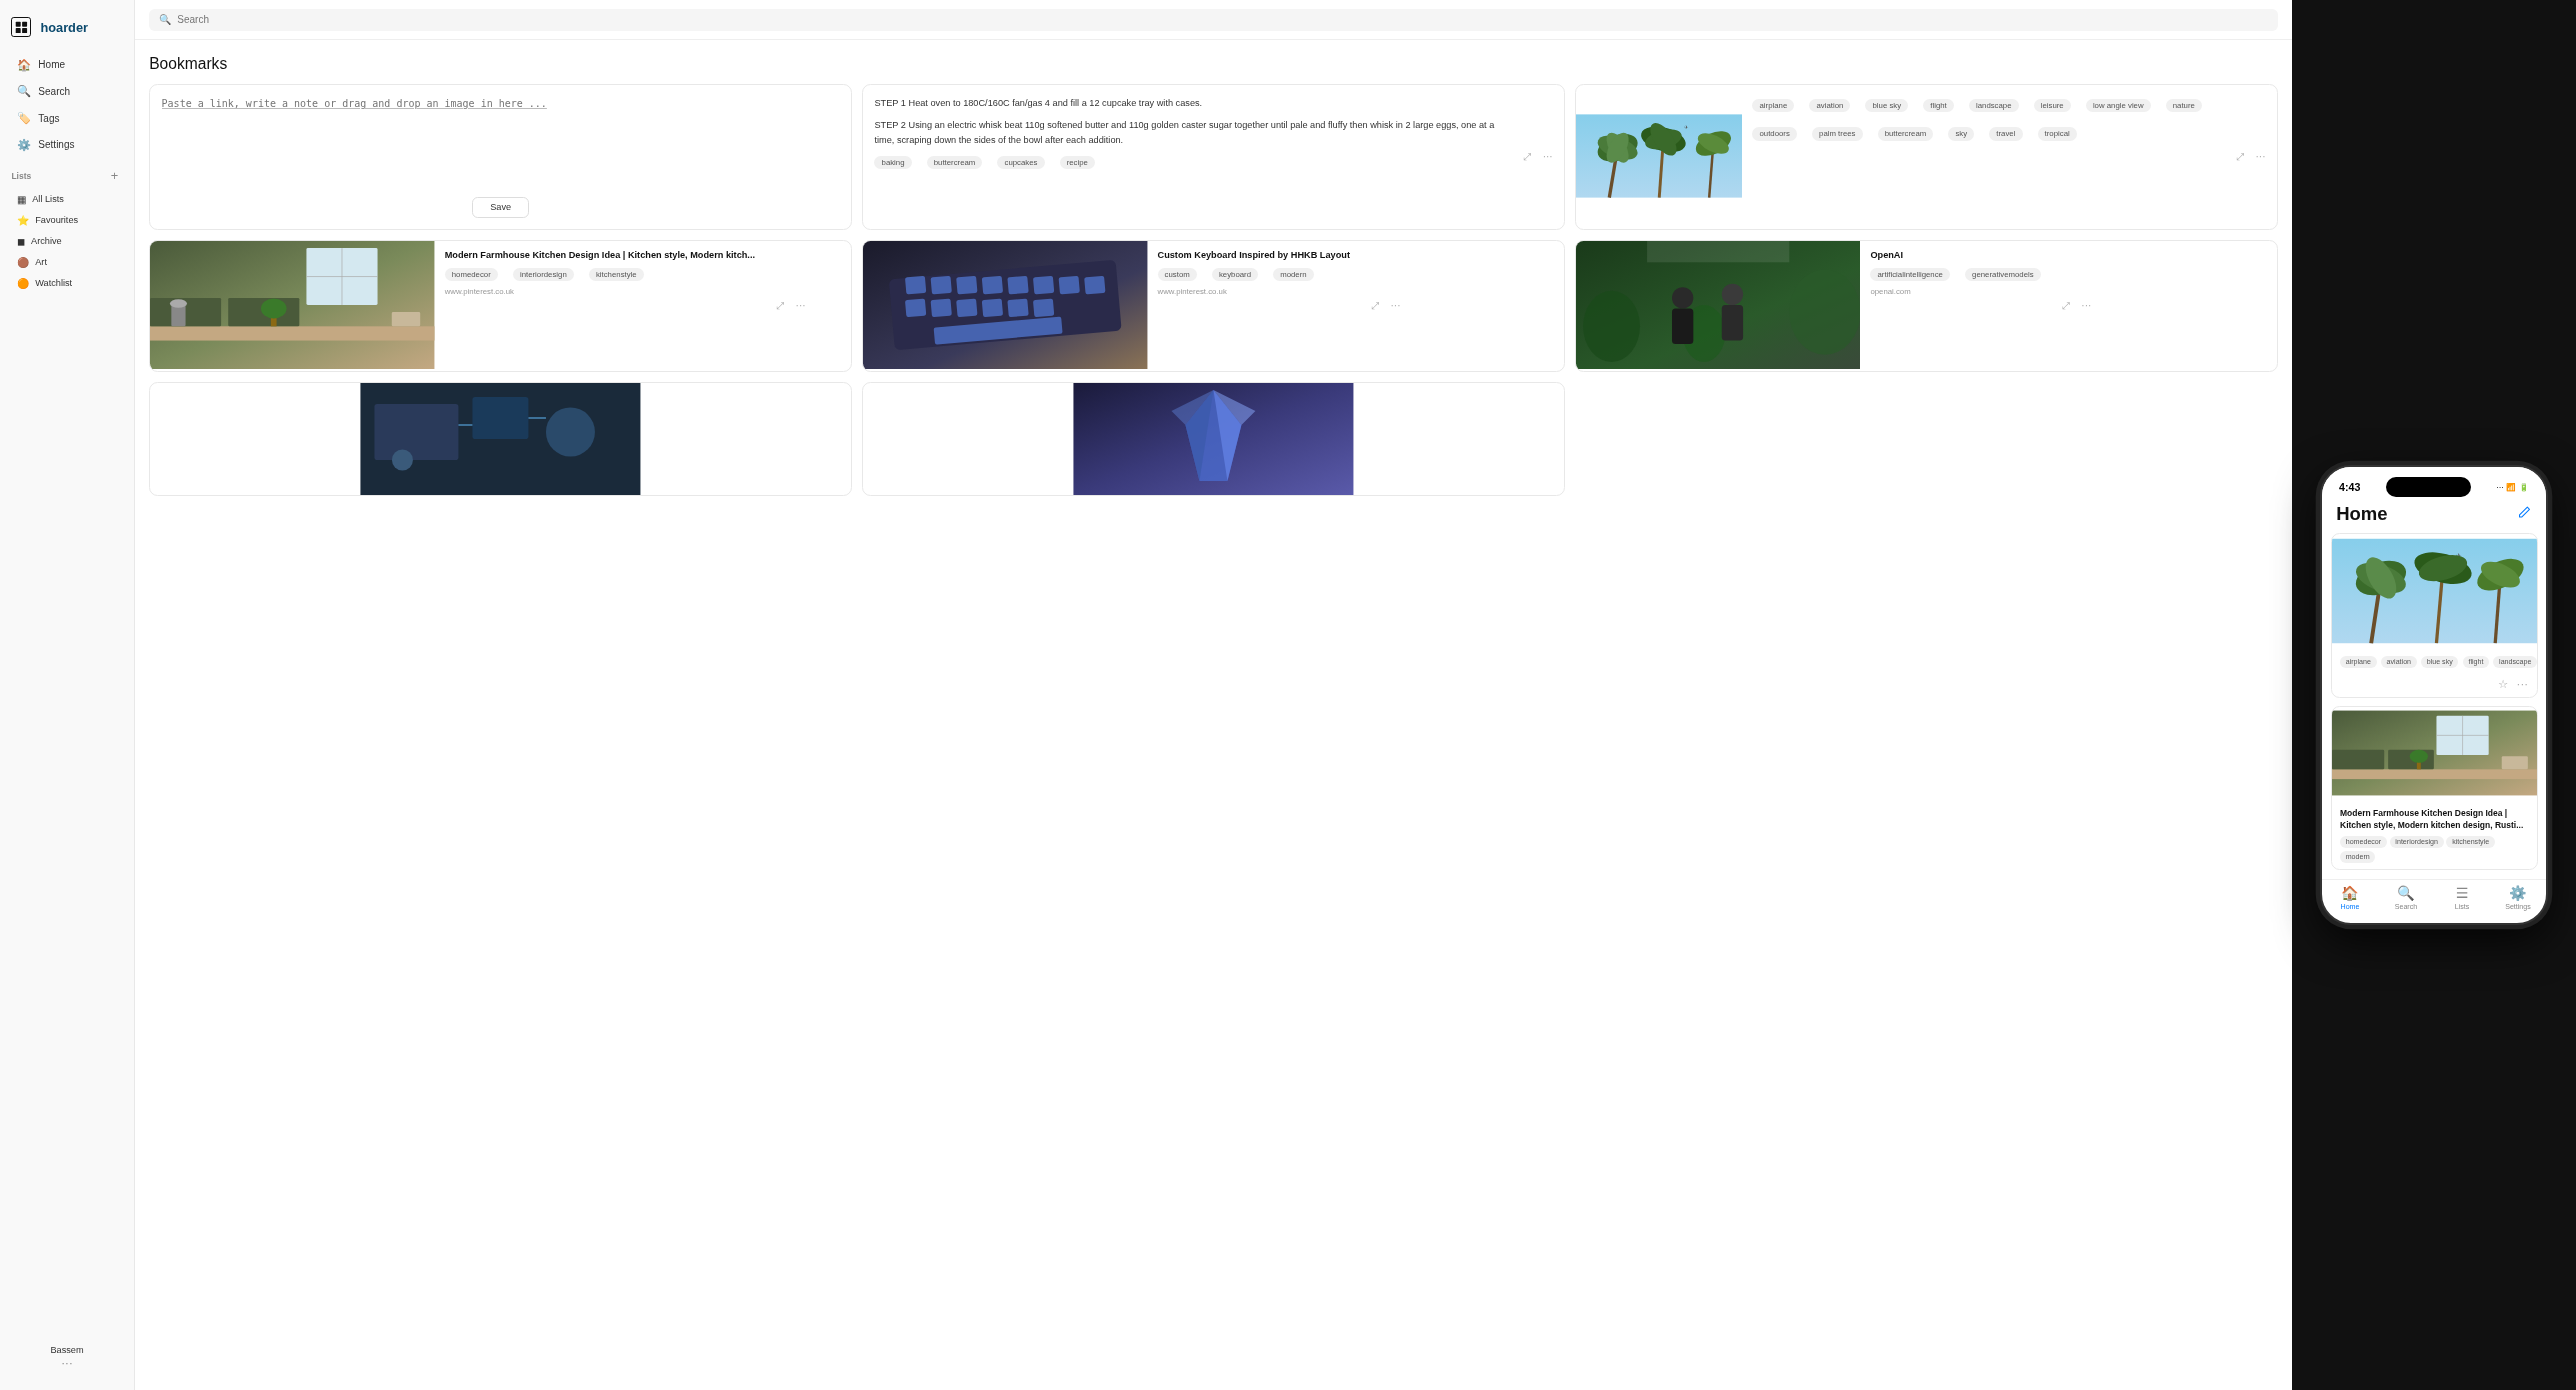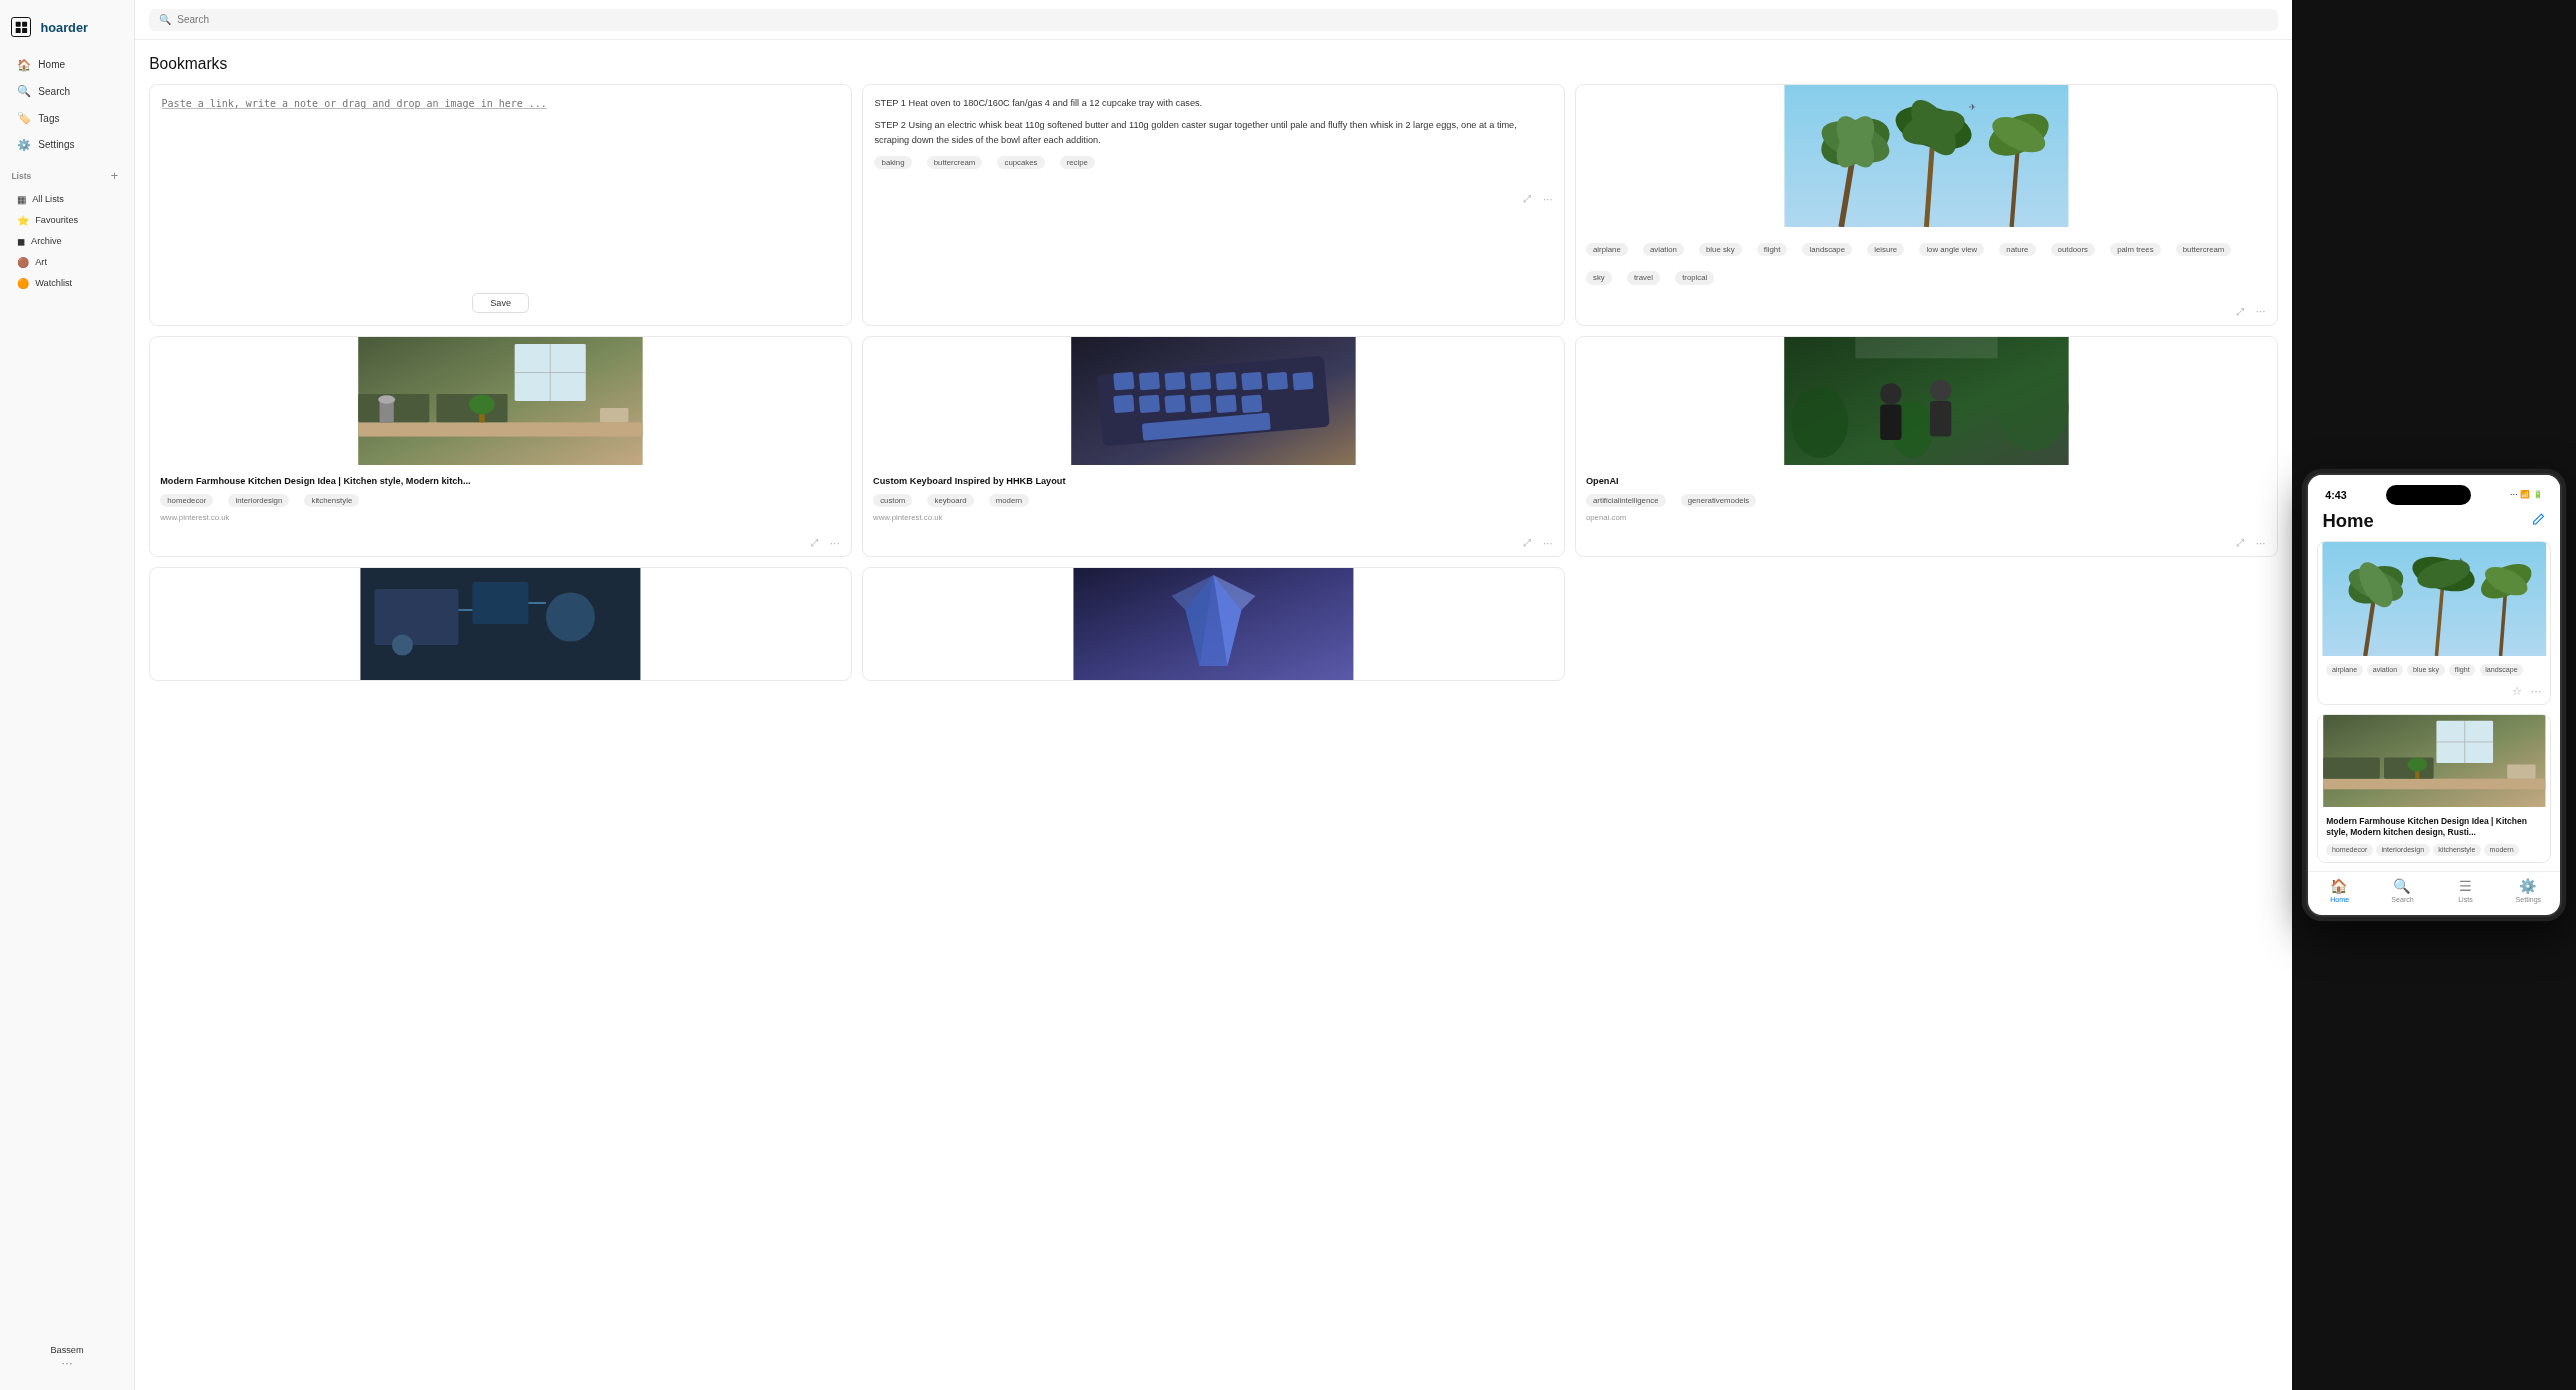--- a/index.html
+++ b/index.html
@@ -130,21 +130,21 @@
       grid-template-columns: repeat(3, 1fr);
       gap: 10px;
     }
     
     .card {
       background: #fff;
       border: 0.7px solid #e8e8e8;
       border-radius: 8.5px;
       overflow: hidden;
       display: flex;
-      flex-direction: column;
+      flex-direction: row;
     }
     
     
     .input-card {
       padding: 11.4px;
       min-height: 142px;
       display: flex;
       flex-direction: column;
       justify-content: space-between;
     }
@@ -235,23 +235,23 @@
     .phone-section {
       width: 284px;
       min-width: 284px;
       background: #111;
       display: flex;
       align-items: center;
       justify-content: center;
       padding: 14.2px;
     }
     .phone-mockup {
-      width: 256px;
+      width: 228px;
       background: #fff;
-      border-radius: 16px;
+      border-radius: 31px;
       border: 2.1px solid #333;
       overflow: hidden;
       box-shadow: 0 0 0 4.3px #222, 0 14.2px 43px rgba(0,0,0,0.8);
       position: relative;
     }
     .phone-notch {
       width: 85px;
       height: 20px;
       background: #000;
       border-radius: 10px;

